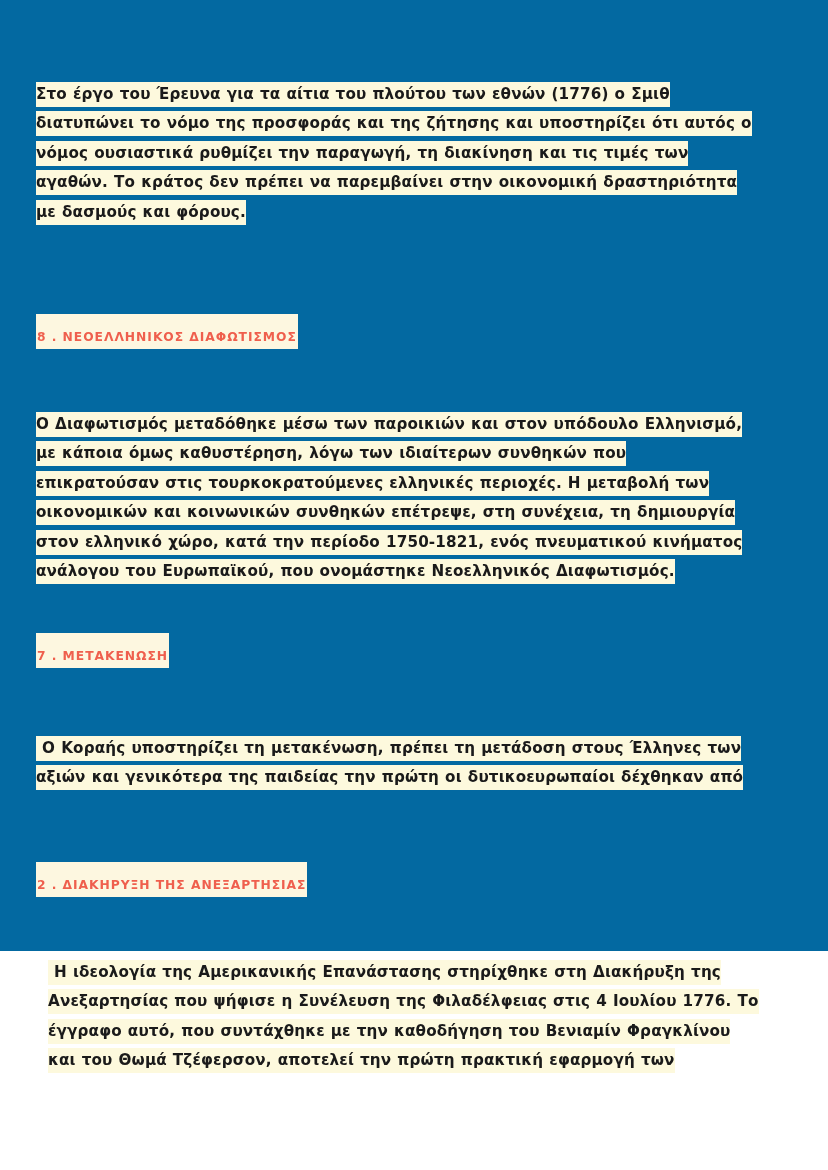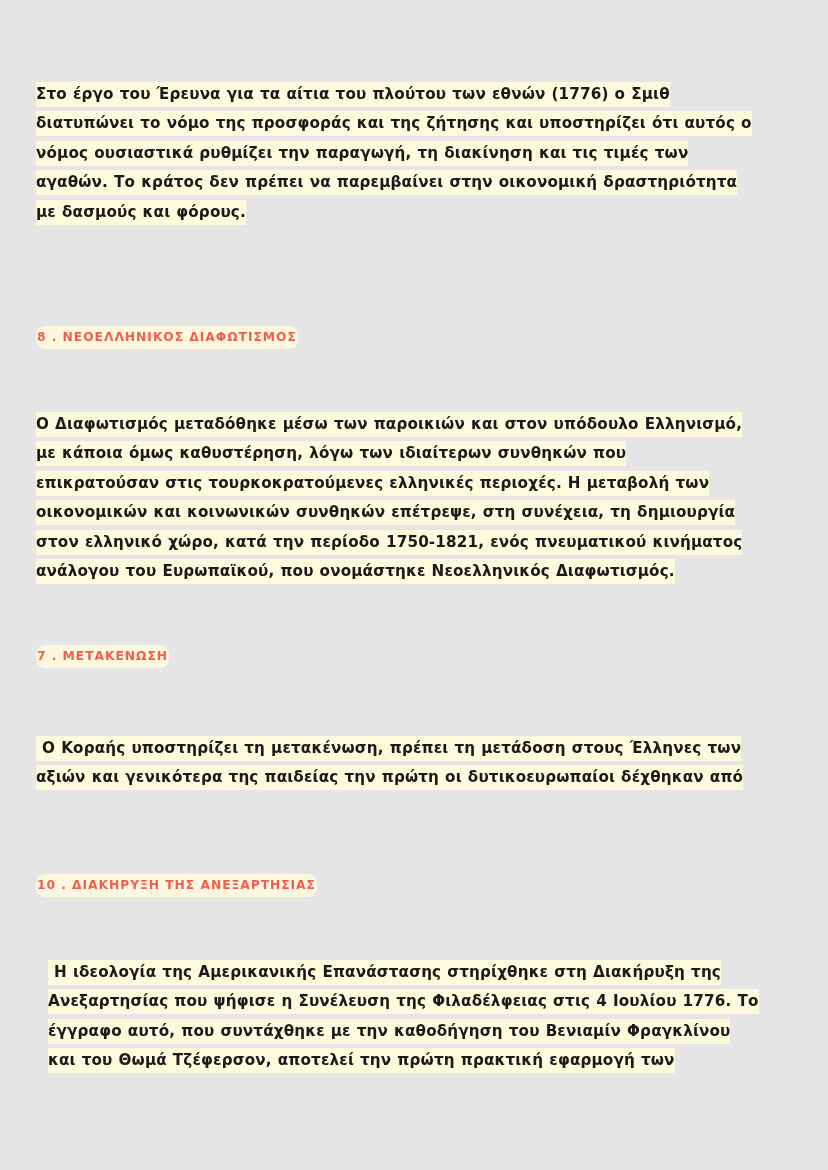--- a/index.html
+++ b/index.html
@@ -11,22 +11,22 @@
     width: 828px;
     height: 1170px;
     background: #ffffff;
     font-family: "DejaVu Sans", sans-serif;
     overflow: hidden;
   }
 
   .page {
     position: relative;
     width: 828px;
-    height: 1170px;
-    background: #e5e5e5;
+    height: 951px;
+    background: #0369a1;
     box-sizing: border-box;
     padding: 0 36px;
   }
 
   
   .para {
     font-size: 15.2px;
     line-height: 29.4px;
     color: #1a1a1a;
     font-weight: 700;
@@ -52,22 +52,21 @@
     font-size: 12.3px;
     line-height: 20px;
     color: #ef5f4d;
     font-weight: 700;
     letter-spacing: 0.95px;
     margin: 0;
     white-space: pre;
   }
   .heading > span.hl {
     background-color: #fdf7e0;
-    padding: 4px 1px 5px 1px;
-    border-radius: 9px;
+    padding: 16px 1px 5px 1px;
   }
 
   
   #block-p1      { position: absolute; left: 36px; top: 80px;  }
   #block-h8      { position: absolute; left: 36px; top: 327px; }
   #block-p2      { position: absolute; left: 36px; top: 410px; }
   #block-h9      { position: absolute; left: 36px; top: 646px; }
   #block-p3      { position: absolute; left: 36px; top: 734px; }
   #block-h10     { position: absolute; left: 36px; top: 875px; }
   #block-p4      { position: absolute; left: 36px; top: 958px; padding-left: 12px; }
@@ -91,20 +90,20 @@
 
   <div id="block-h9">
     <div class="heading"><span class="hl">7 . ΜΕΤΑΚΕΝΩΣΗ</span></div>
   </div>
 
   <div id="block-p3">
     <div class="para"><span class="ln"><span class="hl"> Ο Κοραής υποστηρίζει τη μετακένωση, πρέπει τη μετάδοση στους Έλληνες των</span></span><span class="ln"><span class="hl">αξιών και γενικότερα της παιδείας την πρώτη οι δυτικοευρωπαίοι δέχθηκαν από</span></span></div>
   </div>
 
   <div id="block-h10">
-    <div class="heading"><span class="hl">10 . ΔΙΑΚΗΡΥΞΗ ΤΗΣ ΑΝΕΞΑΡΤΗΣΙΑΣ</span></div>
+    <div class="heading"><span class="hl">2 . ΔΙΑΚΗΡΥΞΗ ΤΗΣ ΑΝΕΞΑΡΤΗΣΙΑΣ</span></div>
   </div>
 
   <div id="block-p4">
     <div class="para"><span class="ln"><span class="hl"> Η ιδεολογία της Αμερικανικής Επανάστασης στηρίχθηκε στη Διακήρυξη της</span></span><span class="ln"><span class="hl">Ανεξαρτησίας που ψήφισε η Συνέλευση της Φιλαδέλφειας στις 4 Ιουλίου 1776. Το</span></span><span class="ln"><span class="hl">έγγραφο αυτό, που συντάχθηκε με την καθοδήγηση του Βενιαμίν Φραγκλίνου</span></span><span class="ln"><span class="hl">και του Θωμά Τζέφερσον, αποτελεί την πρώτη πρακτική εφαρμογή των</span></span></div>
   </div>
 
 </div>
 
 </body></html>

